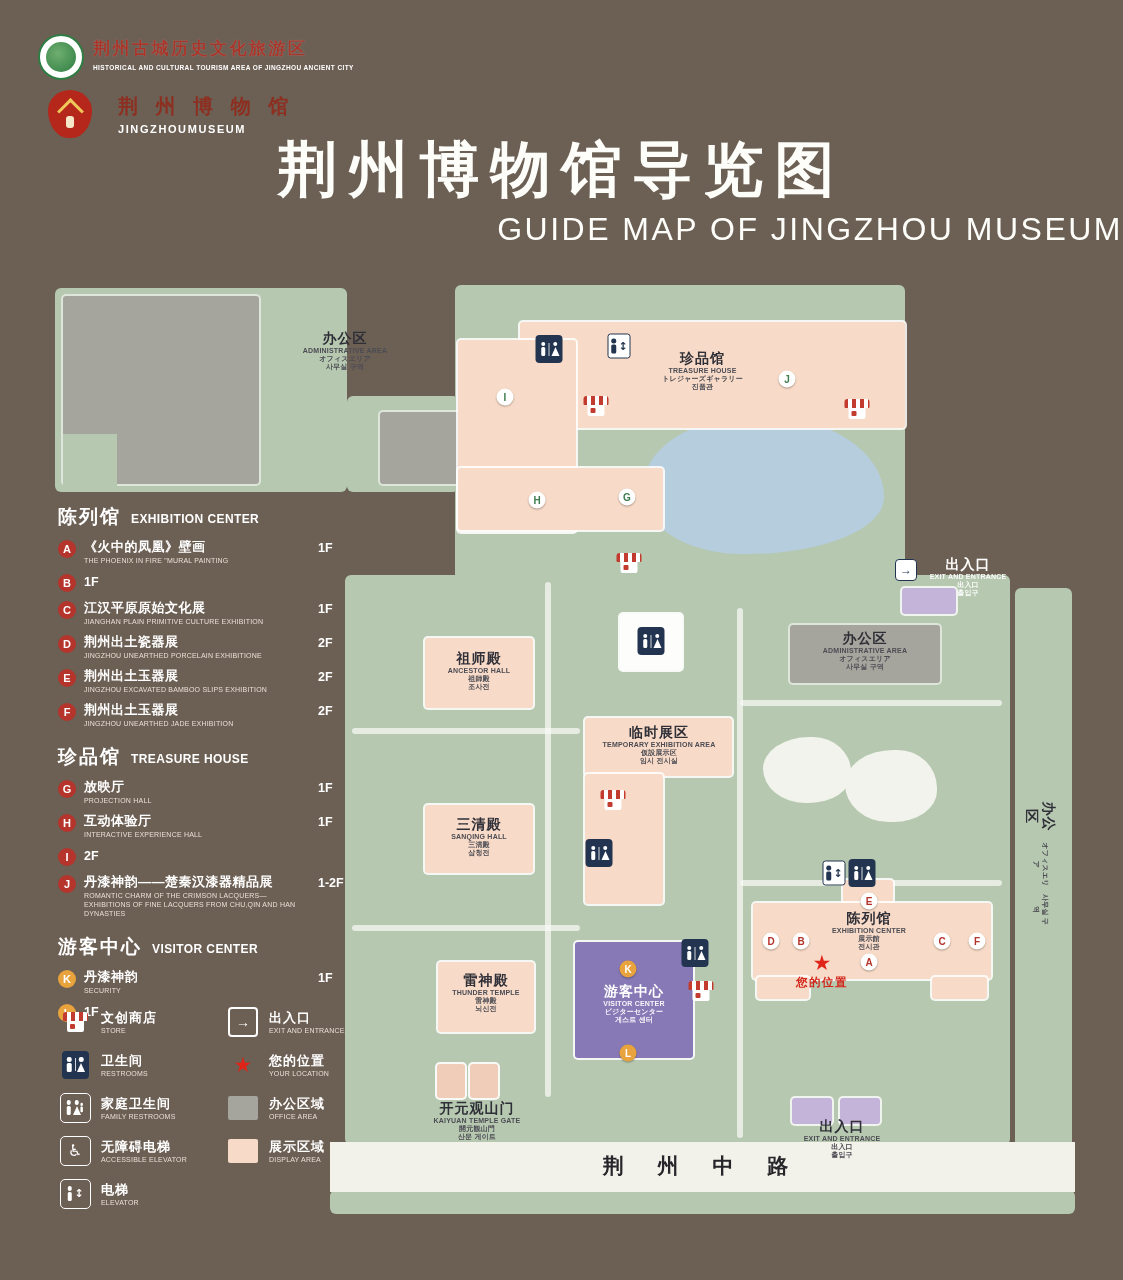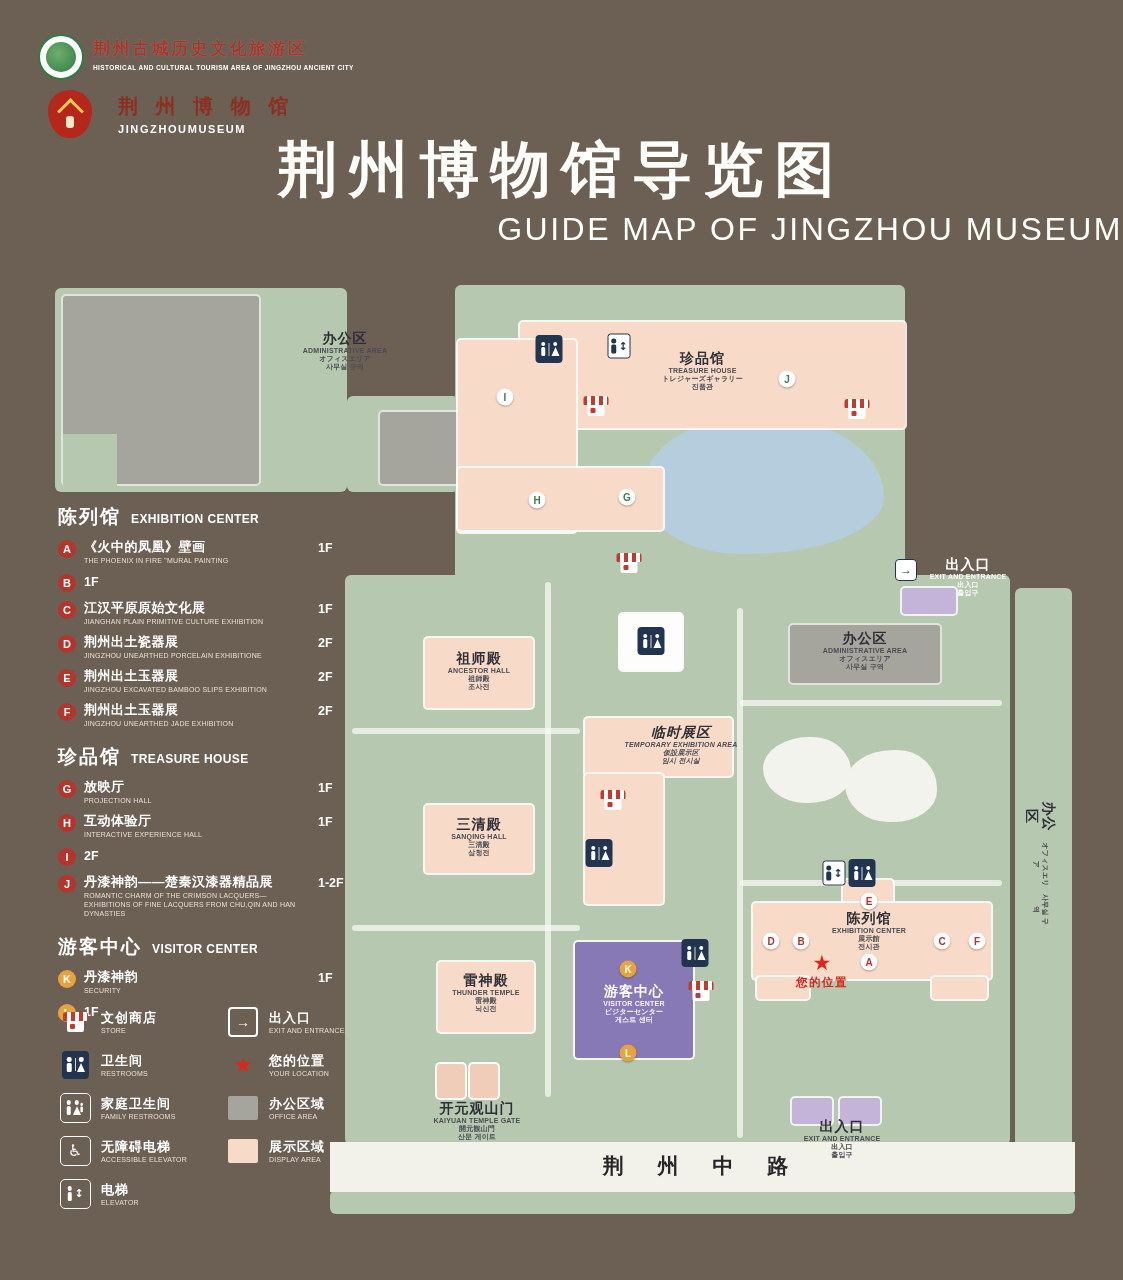--- a/index.html
+++ b/index.html
@@ -214,21 +214,21 @@
         <div class="ml-en">ADMINISTRATIVE AREA</div>
         <div class="ml-ja">オフィスエリア</div>
         <div class="ml-ko">사무실 구역</div>
       </div>
       <div class="map-label dark" style="left: 427px; top: 650px; width: 104px;">
         <div class="ml-zh">祖师殿</div>
         <div class="ml-en">ANCESTOR HALL</div>
         <div class="ml-ja">祖師殿</div>
         <div class="ml-ko">조사전</div>
       </div>
-      <div class="map-label dark" style="left: 612px; top: 724px; width: 138px; font-style: italic;">
+      <div class="map-label dark" style="left: 590px; top: 724px; width: 138px;">
         <div class="ml-zh">临时展区</div>
         <div class="ml-en">TEMPORARY EXHIBITION AREA</div>
         <div class="ml-ja">仮設展示区</div>
         <div class="ml-ko">임시 전시실</div>
       </div>
       <div class="map-label dark" style="left: 427px; top: 816px; width: 104px;">
         <div class="ml-zh">三清殿</div>
         <div class="ml-en">SANQING HALL</div>
         <div class="ml-ja">三清殿</div>
         <div class="ml-ko">삼청전</div>

